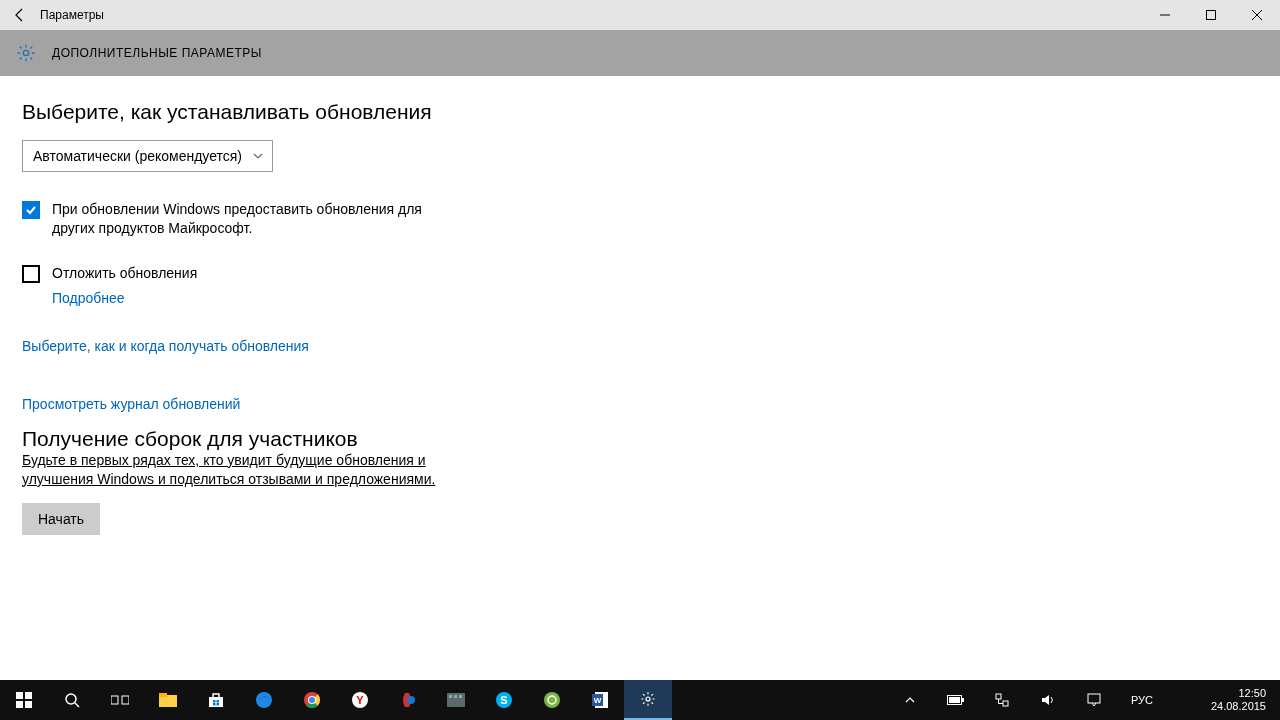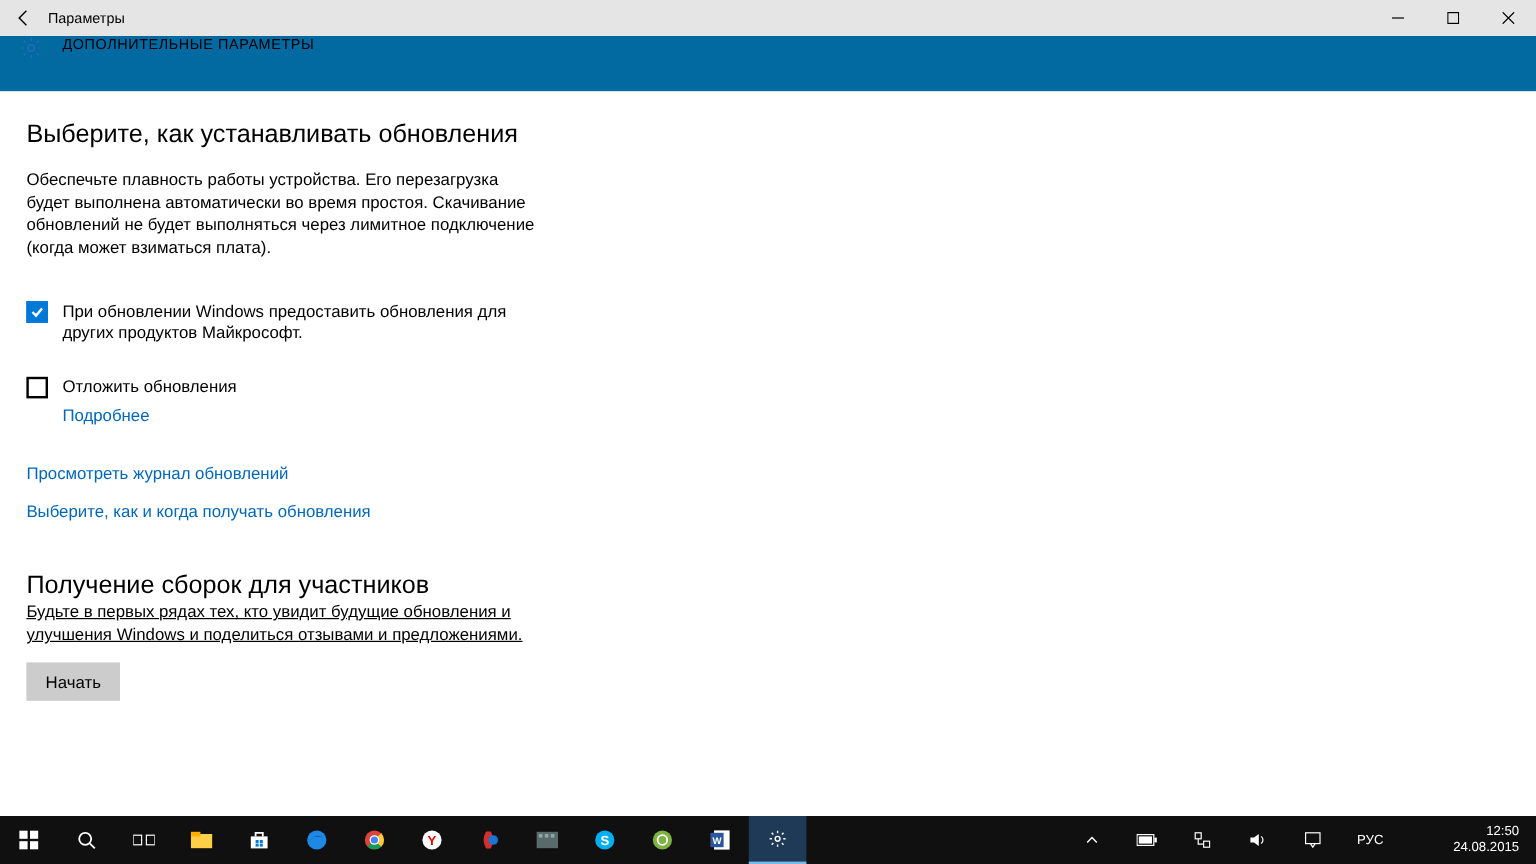--- a/index.html
+++ b/index.html
@@ -6,21 +6,21 @@
   html, body { width: 1280px; height: 720px; overflow: hidden; background: #ffffff; }
 
   
   .titlebar { height: 30px; background: #e5e5e5; display: flex; align-items: center; }
   .titlebar .back { width: 40px; height: 30px; display: flex; align-items: center; justify-content: center; cursor: pointer; }
   .titlebar .title { font-size: 12px; color: #000; }
   .titlebar .wincontrols { margin-left: auto; display: flex; }
   .titlebar .winbtn { width: 46px; height: 30px; display: flex; align-items: center; justify-content: center; cursor: pointer; }
 
   
-  .headerband { height: 46px; background: #0369a1; display: flex; align-items: flex-start; padding-left: 16px; gap: 16px; }
+  .headerband { height: 46px; background: #a3a3a3; display: flex; align-items: center; padding-left: 16px; gap: 16px; }
   .headerband .heading { font-size: 12px; letter-spacing: 0.5px; color: #000; font-weight: 400; }
 
   
   .content { padding: 24px 22px; color: #000; height: calc(100% - 30px - 46px - 40px); overflow: hidden; }
   .section-title { font-size: 21px; font-weight: 400; color: #000; margin-bottom: 16px; }
   .dropdown { display: inline-flex; align-items: center; border: 1px solid #999; height: 32px; padding: 0 8px 0 10px; font-size: 14px; cursor: pointer; gap: 10px; margin-bottom: 28px; }
   .dropdown .chev { width: 12px; height: 12px; display: inline-flex; align-items: center; justify-content: center; }
   .paragraph { font-size: 14px; color: #000; max-width: 430px; line-height: 1.35; margin-bottom: 34px; }
   .checkrow { display: flex; align-items: flex-start; gap: 12px; margin-bottom: 26px; max-width: 430px; }
   .checkbox { width: 18px; height: 18px; border: 2px solid #000; flex-shrink: 0; display: inline-flex; align-items: center; justify-content: center; cursor: pointer; margin-top: 1px; }
@@ -80,45 +80,52 @@
           <path d="M12 2v3M12 19v3M2 12h3M19 12h3M4.6 4.6l2.1 2.1M17.3 17.3l2.1 2.1M19.4 4.6l-2.1 2.1M6.7 17.3l-2.1 2.1"></path>
         </g>
       </svg>
   </span>
   <span class="heading">ДОПОЛНИТЕЛЬНЫЕ ПАРАМЕТРЫ</span>
 </div>
 
 <div class="content">
   <div class="section-title">Выберите, как устанавливать обновления</div>
 
-
-  <div class="paragraph">Обеспечьте плавность работы устройства. Его перезагрузка будет выполнена автоматически во время простоя. Скачивание обновлений не будет выполняться через лимитное подключение (когда может взиматься плата).</div>
+  <div class="dropdown">
+    <span>Автоматически (рекомендуется)</span>
+    <span class="chev">
+      <svg width="10" height="10" viewBox="0 0 10 10">
+          <path d="M1 3 L5 7 L9 3" stroke="#666" stroke-width="1.2" fill="none"></path>
+        </svg>
+    </span>
+  </div>
+
 
   <div class="checkrow">
     <span class="checkbox checked">
       <svg width="12" height="12" viewBox="0 0 12 12">
           <path d="M2 6 L5 9 L10 3" stroke="#fff" stroke-width="2" fill="none"></path>
         </svg>
     </span>
     <span class="checklabel">При обновлении Windows предоставить обновления для других продуктов Майкрософт.</span>
   </div>
 
   <div class="checkrow" style="margin-bottom:6px;">
     <span class="checkbox"></span>
     <span class="checklabel">Отложить обновления</span>
   </div>
   <div style="margin-left:30px; margin-bottom:30px;">
     <span class="link">Подробнее</span>
   </div>
 
+  <div class="linkrow" style="margin-bottom:40px;">
+    <span class="link">Выберите, как и когда получать обновления</span>
+  </div>
   <div class="linkrow">
     <span class="link">Просмотреть журнал обновлений</span>
-  </div>
-  <div class="linkrow" style="margin-bottom:40px;">
-    <span class="link">Выберите, как и когда получать обновления</span>
   </div>
 
   <div class="section-title" style="margin-bottom:0;">Получение сборок для участников</div>
 
   <div class="insider-desc">Будьте в первых рядах тех, кто увидит будущие обновления и улучшения Windows и поделиться отзывами и предложениями.</div>
 
   <button class="btn">
       <span>Начать</span>
     </button>
 </div>

